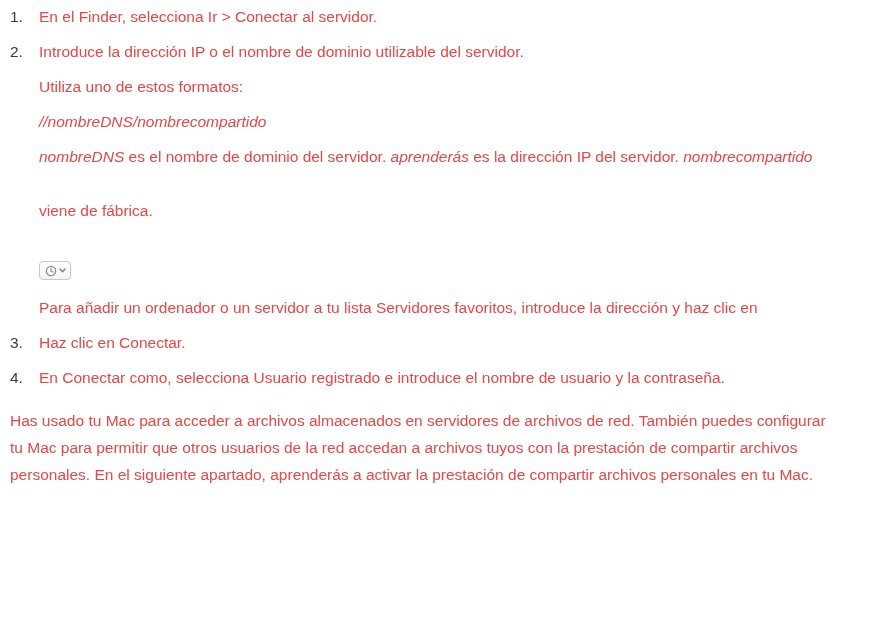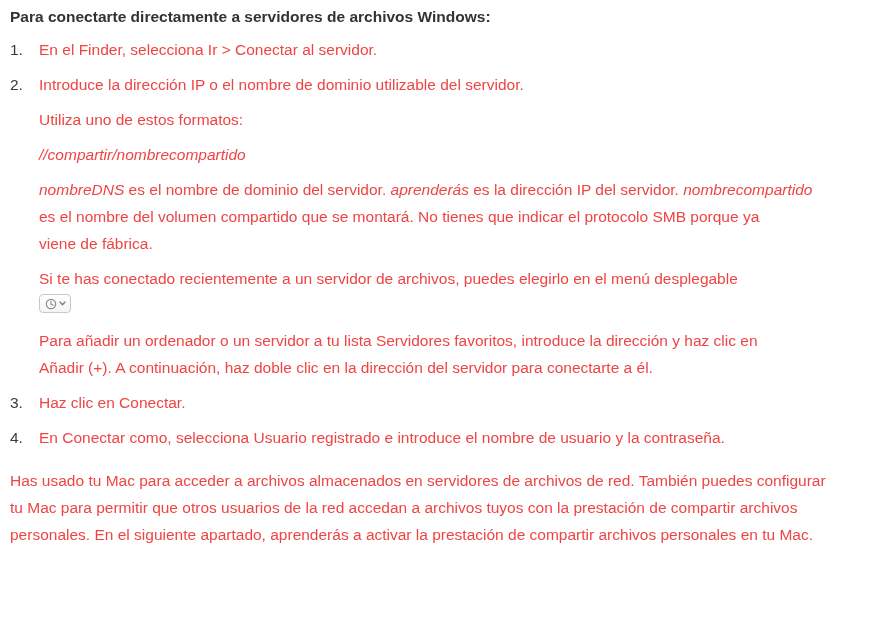--- a/index.html
+++ b/index.html
@@ -41,49 +41,48 @@
     cursor: pointer;
   }
   .icon-svg { display: block; }
   .closing { margin-top: 16px; }
 </style>
 </head>
 <body>
 
 <div class="doc">
 
-  <p class="heading">Para conectarte directamente a servidores de archivos Windows:</p>
 
   <div class="step">
     <span class="step-num">1.</span>
     <div class="step-content">
       <p><span>En el Finder, selecciona Ir &gt; Conectar al servidor.</span></p>
     </div>
   </div>
 
   <div class="step">
     <span class="step-num">2.</span>
     <div class="step-content">
       <p><span>Introduce la dirección IP o el nombre de dominio utilizable del servidor.</span></p>
       <p><span>Utiliza uno de estos formatos:</span></p>
-      <p><i>//compartir/nombrecompartido</i></p>
-      <p><i>nombreDNS</i><span> es el nombre de dominio del servidor. </span><i>aprenderás</i><span> es la dirección IP del servidor. </span><i>nombrecompartido</i><br><span>es el nombre del volumen compartido que se montará. No tienes que indicar el protocolo SMB porque ya</span><br><span>viene de fábrica.</span></p>
-      <p style="margin-bottom:4px"><span>Si te has conectado recientemente a un servidor de archivos, puedes elegirlo en el menú desplegable</span><br></p>
+      <p><i>//nombreDNS/nombrecompartido</i></p>
+      <p><i>nombreDNS</i><span> es el nombre de dominio del servidor. </span><i>aprenderás</i><span> es la dirección IP del servidor. </span><i>nombrecompartido</i><br><br><span>viene de fábrica.</span></p>
+      <p style="margin-bottom:4px"><br></p>
       <div class="recent-btn-row">
         <button class="recent-btn">
           <svg class="icon-svg" width="12" height="12" viewBox="0 0 12 12">
             <circle cx="6" cy="6" r="4.7" fill="none" stroke="#8b8b8b" stroke-width="1.2"></circle>
             <path d="M6 3.4 L6 6.2 L8.1 7.1" fill="none" stroke="#8b8b8b" stroke-width="1.1" stroke-linecap="round" stroke-linejoin="round"></path>
           </svg>
           <svg class="icon-svg" width="7" height="5" viewBox="0 0 7 5">
             <path d="M1 1 L3.5 3.7 L6 1" fill="none" stroke="#7e7e7e" stroke-width="1.3" stroke-linecap="round" stroke-linejoin="round"></path>
           </svg>
         </button>
       </div>
-      <p><span>Para añadir un ordenador o un servidor a tu lista Servidores favoritos, introduce la dirección y haz clic en</span><br><span>Añadir (+). A continuación, haz doble clic en la dirección del servidor para conectarte a él.</span></p>
+      <p><span>Para añadir un ordenador o un servidor a tu lista Servidores favoritos, introduce la dirección y haz clic en</span><br></p>
     </div>
   </div>
 
   <div class="step">
     <span class="step-num">3.</span>
     <div class="step-content">
       <p><span>Haz clic en Conectar.</span></p>
     </div>
   </div>
 

